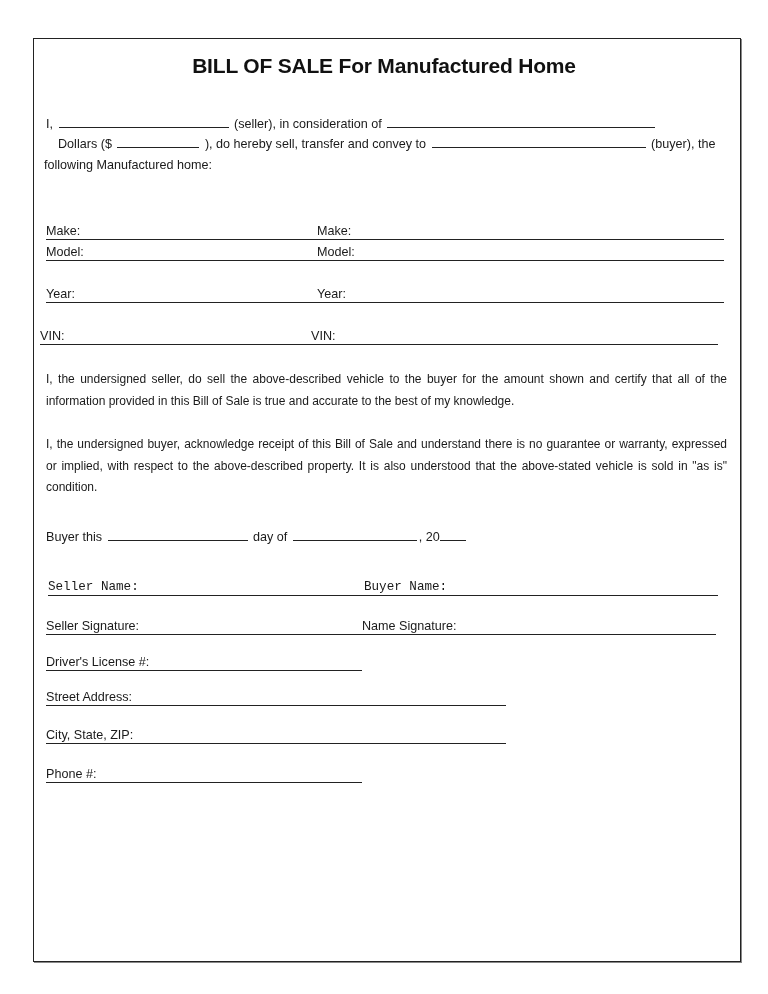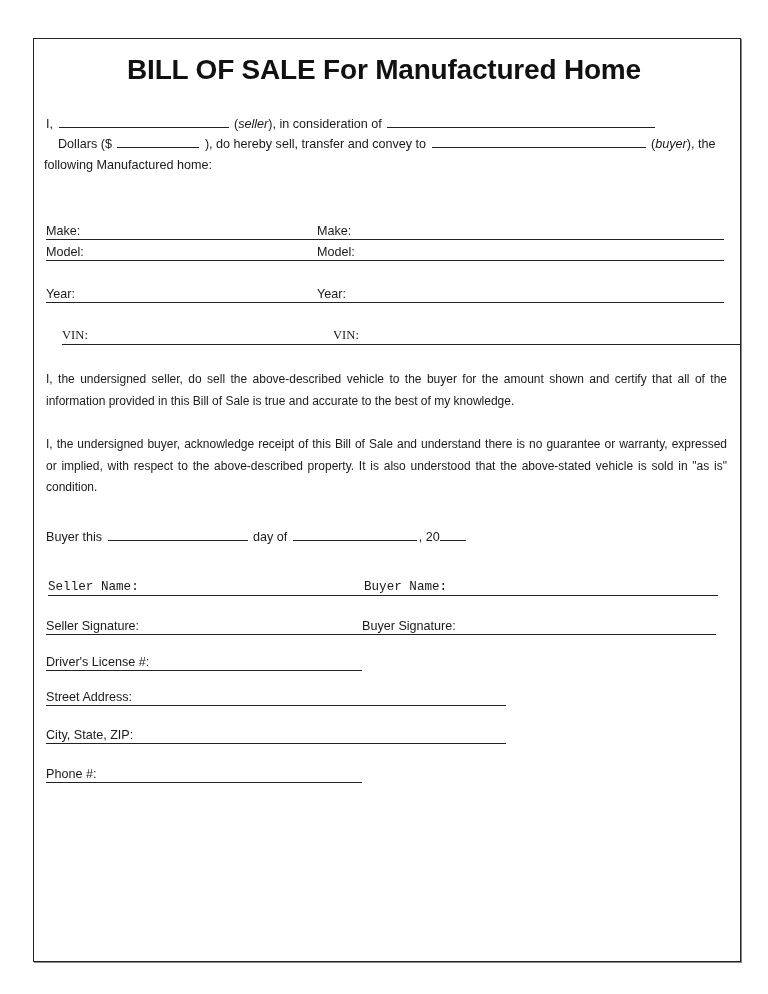--- a/index.html
+++ b/index.html
@@ -28,38 +28,38 @@
     .abs {
       position: absolute;
       white-space: nowrap;
     }
     .title {
       position: absolute;
       left: 0;
       width: 768px;
       top: 54px;
       text-align: center;
-      font-size: 28px;
+      font-size: 21px;
       font-weight: bold;
       letter-spacing: -0.2px;
       color: #111;
     }
     .body-text {
       font-size: 12.6px;
       line-height: 21px;
       color: #1a1a1a;
     }
     .blank {
       display: inline-block;
       border-bottom: 1px solid #222;
       height: 12px;
       vertical-align: baseline;
       margin: 0 2px;
     }
-    .ital { font-style: italic; }
+    .ital { }
     .para {
       position: absolute;
       left: 46px;
       width: 681px;
       font-size: 12px;
       line-height: 21.5px;
       text-align: justify;
       color: #1a1a1a;
     }
     .field-row {
@@ -104,21 +104,21 @@
   <span class="field-label" style="left:271px;">Make:</span>
 </div>
 <div class="field-row" style="left:46px; top:242px; width:678px;text-decoration:underline;">
   <span class="field-label" style="left:0;">Model:</span>
   <span class="field-label" style="left:271px;">Model:</span>
 </div>
 <div class="field-row" style="left:46px; top:284px; width:678px;">
   <span class="field-label" style="left:0;">Year:</span>
   <span class="field-label" style="left:271px;">Year:</span>
 </div>
-<div class="field-row" style="left:62px; top:326px; width:678px;font-family:Liberation Serif, serif;">
+<div class="field-row" style="left:40px; top:326px; width:678px;">
   <span class="field-label" style="left:0;">VIN:</span>
   <span class="field-label" style="left:271px;">VIN:</span>
 </div>
 
 <div class="para" style="top:369px;">I, the undersigned seller, do sell the above-described vehicle to the buyer for the amount shown and certify that all of the information provided in this Bill of Sale is true and accurate to the best of my knowledge.</div>
 
 <div class="para" style="top:434px;">I, the undersigned buyer, acknowledge receipt of this Bill of Sale and understand there is no guarantee or warranty, expressed or implied, with respect to the above-described property. It is also understood that the above-stated vehicle is sold in "as is" condition.</div>
 
 <div class="abs body-text" style="left:46px; top:527px;">
   <span>Buyer this</span>
@@ -127,21 +127,21 @@
   <span class="blank" style="width:124px;"></span><span>, 20</span><span class="blank" style="width:26px; margin-left:0;"></span>
 </div>
 
 <div class="field-row" style="left:48px; top:577px; width:670px;font-family:Liberation Mono, monospace;">
   <span class="field-label" style="left:0;">Seller Name:</span>
   <span class="field-label" style="left:316px;">Buyer Name:</span>
 </div>
 
 <div class="field-row" style="left:46px; top:616px; width:670px;">
   <span class="field-label" style="left:0;">Seller Signature:</span>
-  <span class="field-label" style="left:316px;">Buyer Signature:</span>
+  <span class="field-label" style="left:316px;">Name Signature:</span>
 </div>
 
 <div class="field-row" style="left:46px; top:652px; width:316px;">
   <span class="field-label" style="left:0;">Driver's License #:</span>
 </div>
 
 <div class="field-row" style="left:46px; top:687px; width:460px;">
   <span class="field-label" style="left:0;">Street Address:</span>
 </div>
 

